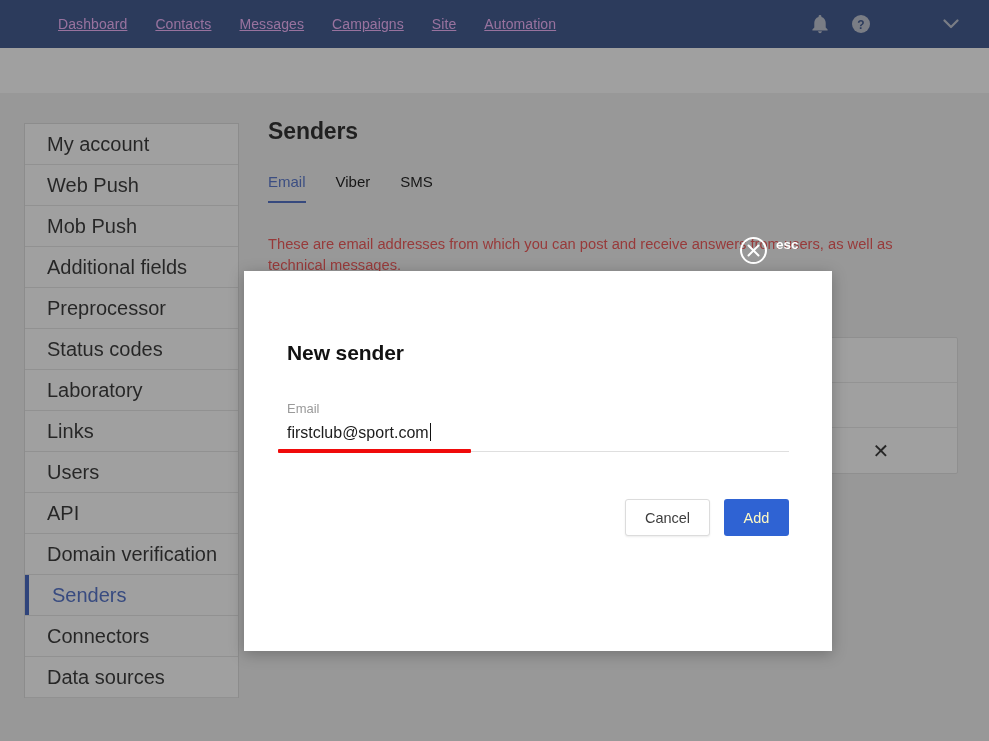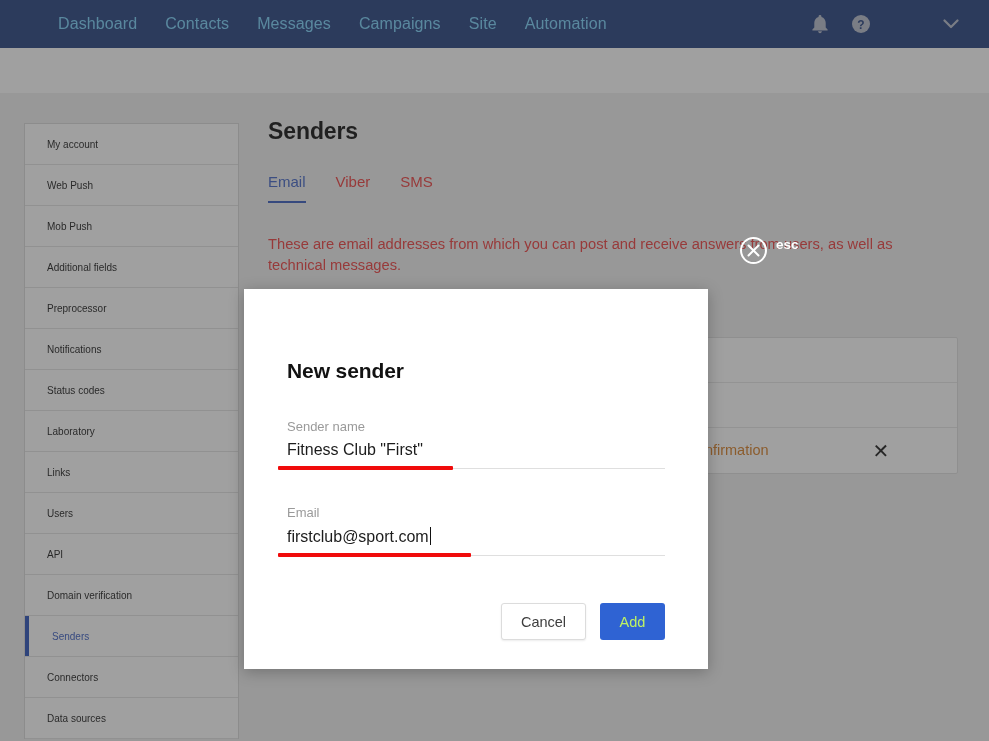--- a/index.html
+++ b/index.html
@@ -30,25 +30,26 @@
     align-items: center;
     z-index: 5;
   }
   .nav-links {
     display: flex;
     align-items: center;
     margin-left: 58px;
     gap: 28px;
   }
   .nav-link {
-    color: #7dd3fc;
-    font-size: 16px;
+    color: #f0abfc;
+    font-size: 14px;
     letter-spacing: 0.1px;
     cursor: pointer;
     white-space: nowrap;
+    text-decoration: underline;
   }
   .nav-right {
     position: absolute;
     right: 0; top: 0;
     height: 48px;
     display: flex;
     align-items: center;
   }
   .nav-icon {
     color: #b9bfce;
@@ -86,21 +87,21 @@
     border: 1px solid #dadada;
     border-bottom: none;
     z-index: 2;
   }
   .side-item {
     position: relative;
     height: 41px;
     display: flex;
     align-items: center;
     padding-left: 22px;
-    font-size: 10px;
+    font-size: 20px;
     color: #1f1f1f;
     border-bottom: 1px solid #e3e3e3;
     cursor: pointer;
     background: #ffffff;
   }
   .side-item:last-child { border-bottom: 1px solid #e3e3e3; }
   .side-item.active {
     color: #3f62c4;
     padding-left: 27px;
   }
@@ -127,21 +128,21 @@
   }
   .tabs {
     display: flex;
     gap: 30px;
     margin-top: 28px;
     border-bottom: 1px solid transparent;
   }
   .tab {
     position: relative;
     font-size: 15px;
-    color: #ef4444;
+    color: #000000;
     padding-bottom: 13px;
     cursor: pointer;
   }
   .tab.active { color: #4668c8; }
   .tab.active::after {
     content: "";
     position: absolute;
     left: 0; bottom: 0;
     width: 100%; height: 2.5px;
     background: #3c5fc0;
@@ -237,22 +238,22 @@
   .esc-label {
     margin-left: 9px;
     color: #ffffff;
     font-size: 13.5px;
     font-weight: bold;
   }
 
   
   .modal {
     position: absolute;
-    top: 289px; left: 244px;
-    width: 464px;
+    top: 271px; left: 244px;
+    width: 588px;
     height: 380px;
     background: #ffffff;
     z-index: 30;
     box-shadow: 0 3px 14px rgba(0,0,0,0.25);
   }
   .modal-inner {
     padding: 70px 43px 0 43px;
   }
   .modal-title {
     font-size: 21px;
@@ -318,21 +319,21 @@
     width: 85px;
     background: #ffffff;
     color: #3e3e3e;
     border: 1px solid #dcdcdc;
     box-shadow: 0 1px 2px rgba(0,0,0,0.08);
     margin-left: 27px;
   }
   .btn-add {
     width: 65px;
     background: #2f63d3;
-    color: #bef264;
+    color: #fef9c3;
   }
 </style>
 </head>
 <body>
 
 <div id="app">
 
   <div class="navbar">
     <div class="nav-links">
       <span class="nav-link">Dashboard</span>
@@ -376,23 +377,20 @@
     <div class="side-item">
         <span>Mob Push</span>
       </div>
     <div class="side-item">
         <span>Additional fields</span>
       </div>
     <div class="side-item">
         <span>Preprocessor</span>
       </div>
     <div class="side-item">
-        <span>Notifications</span>
-      </div>
-    <div class="side-item">
         <span>Status codes</span>
       </div>
     <div class="side-item">
         <span>Laboratory</span>
       </div>
     <div class="side-item">
         <span>Links</span>
       </div>
     <div class="side-item">
         <span>Users</span>
@@ -456,26 +454,20 @@
         <path d="M1.5 1.5 L11.5 11.5 M11.5 1.5 L1.5 11.5" stroke="#ffffff" stroke-width="2" stroke-linecap="round"></path>
       </svg>
     </div>
     <span class="esc-label">esc</span>
   </div>
 
   <div class="modal">
     <div class="modal-inner">
       <div class="modal-title">New sender</div>
 
-      <div class="field">
-        <div class="field-label">Sender name</div>
-        <div class="field-value" placeholder="Sender name">Fitness Club "First"</div>
-        <div class="field-underline"></div>
-        <div class="field-highlight" style="width:175px"></div>
-      </div>
 
       <div class="field">
         <div class="field-label">Email</div>
         <div class="field-value"><span placeholder="Email">firstclub@sport.com</span><span class="caret"></span></div>
         <div class="field-underline"></div>
         <div class="field-highlight" style="width:193px"></div>
       </div>
 
       <div class="modal-actions">
         <button class="btn btn-cancel">Cancel</button>

